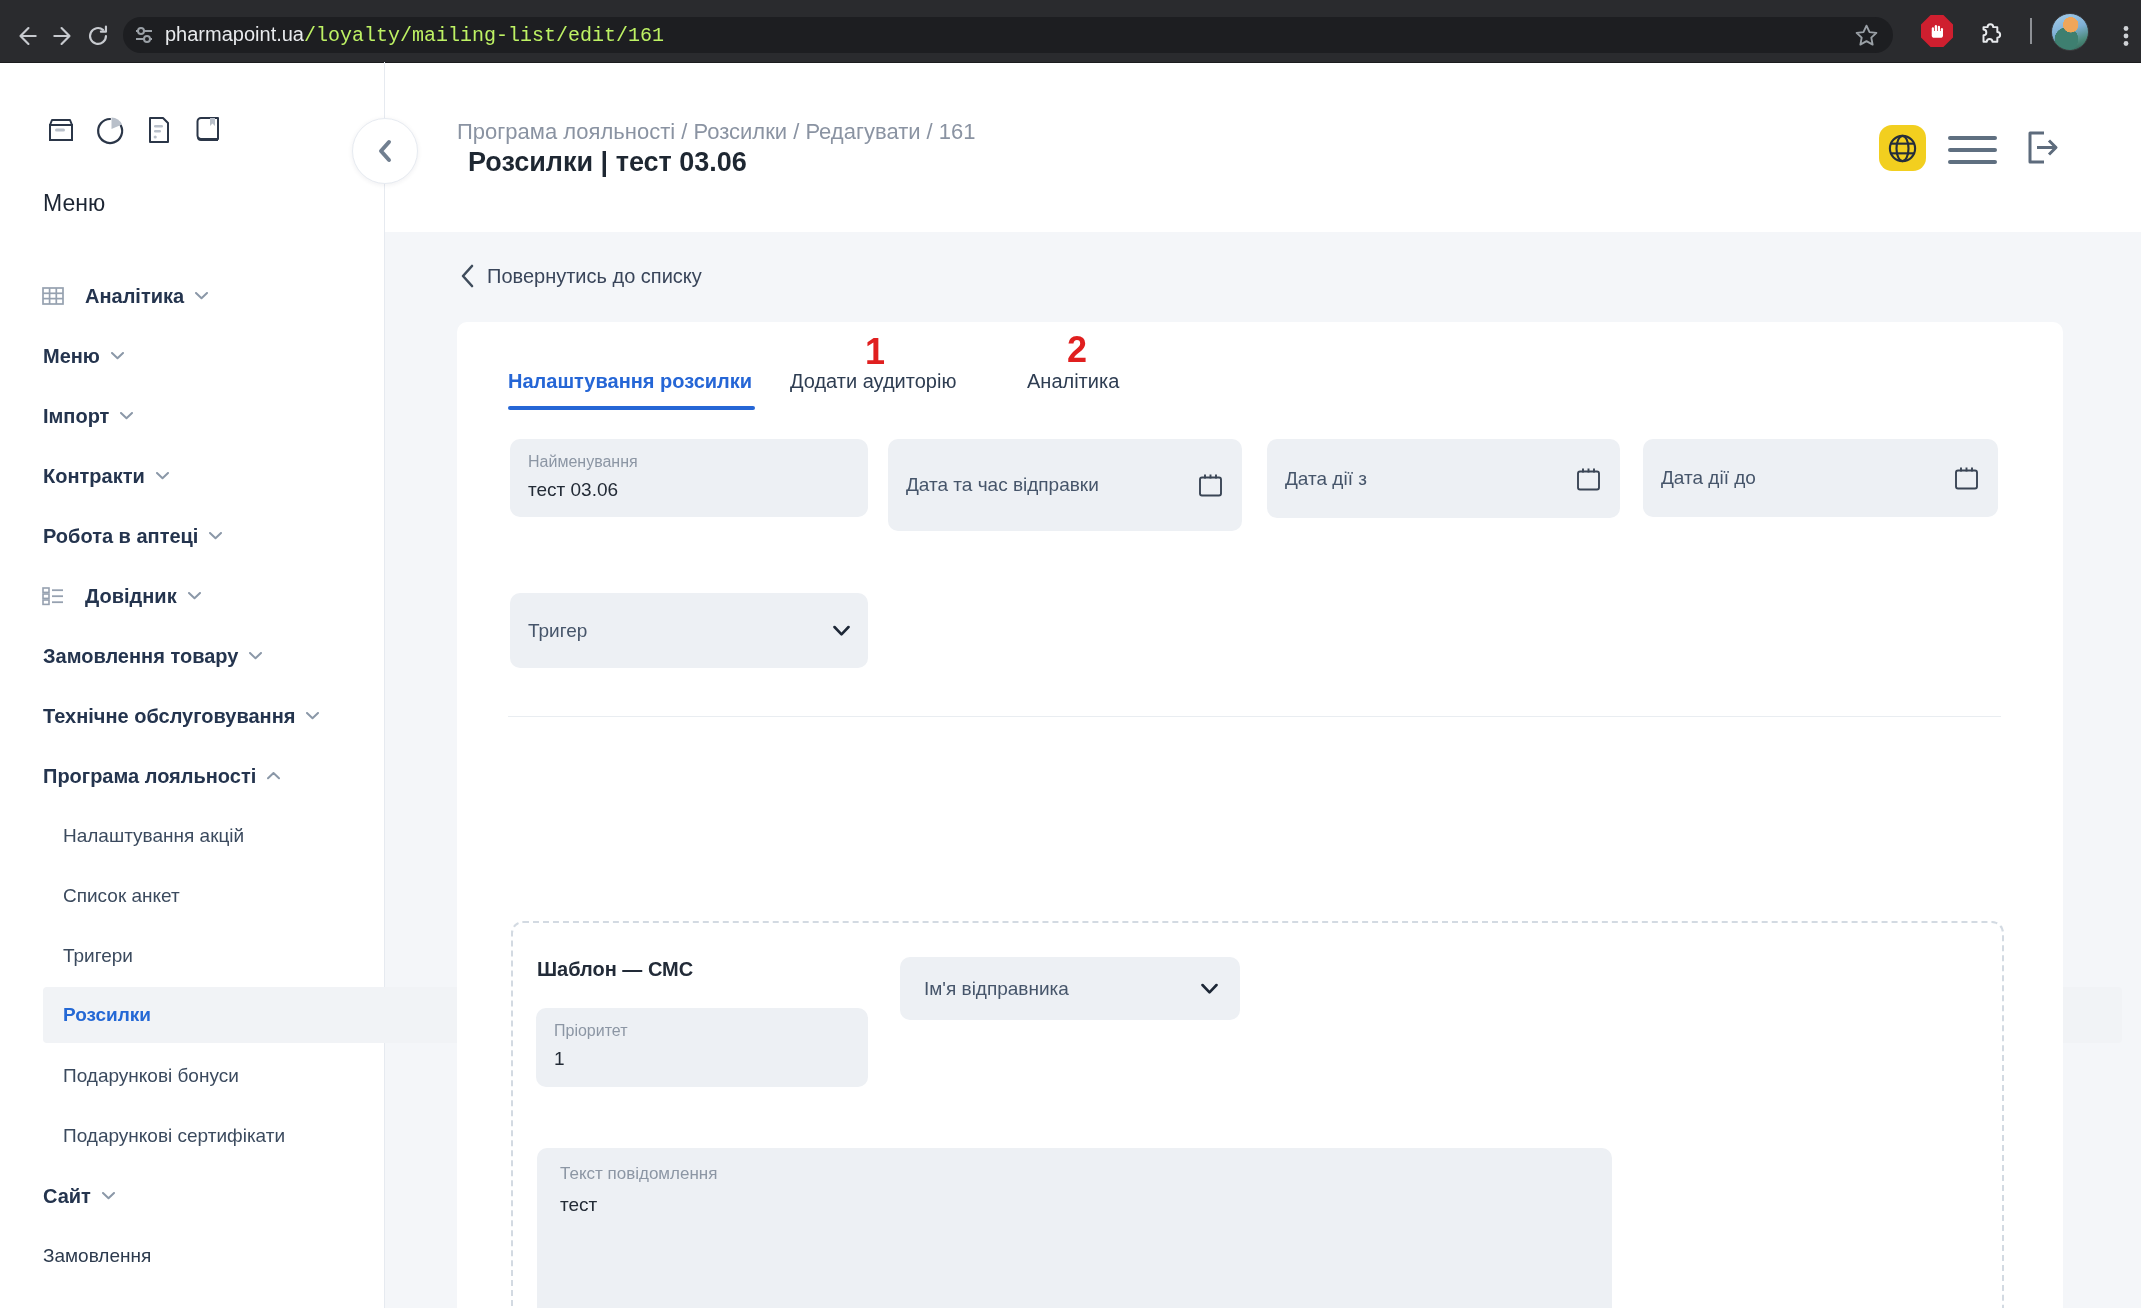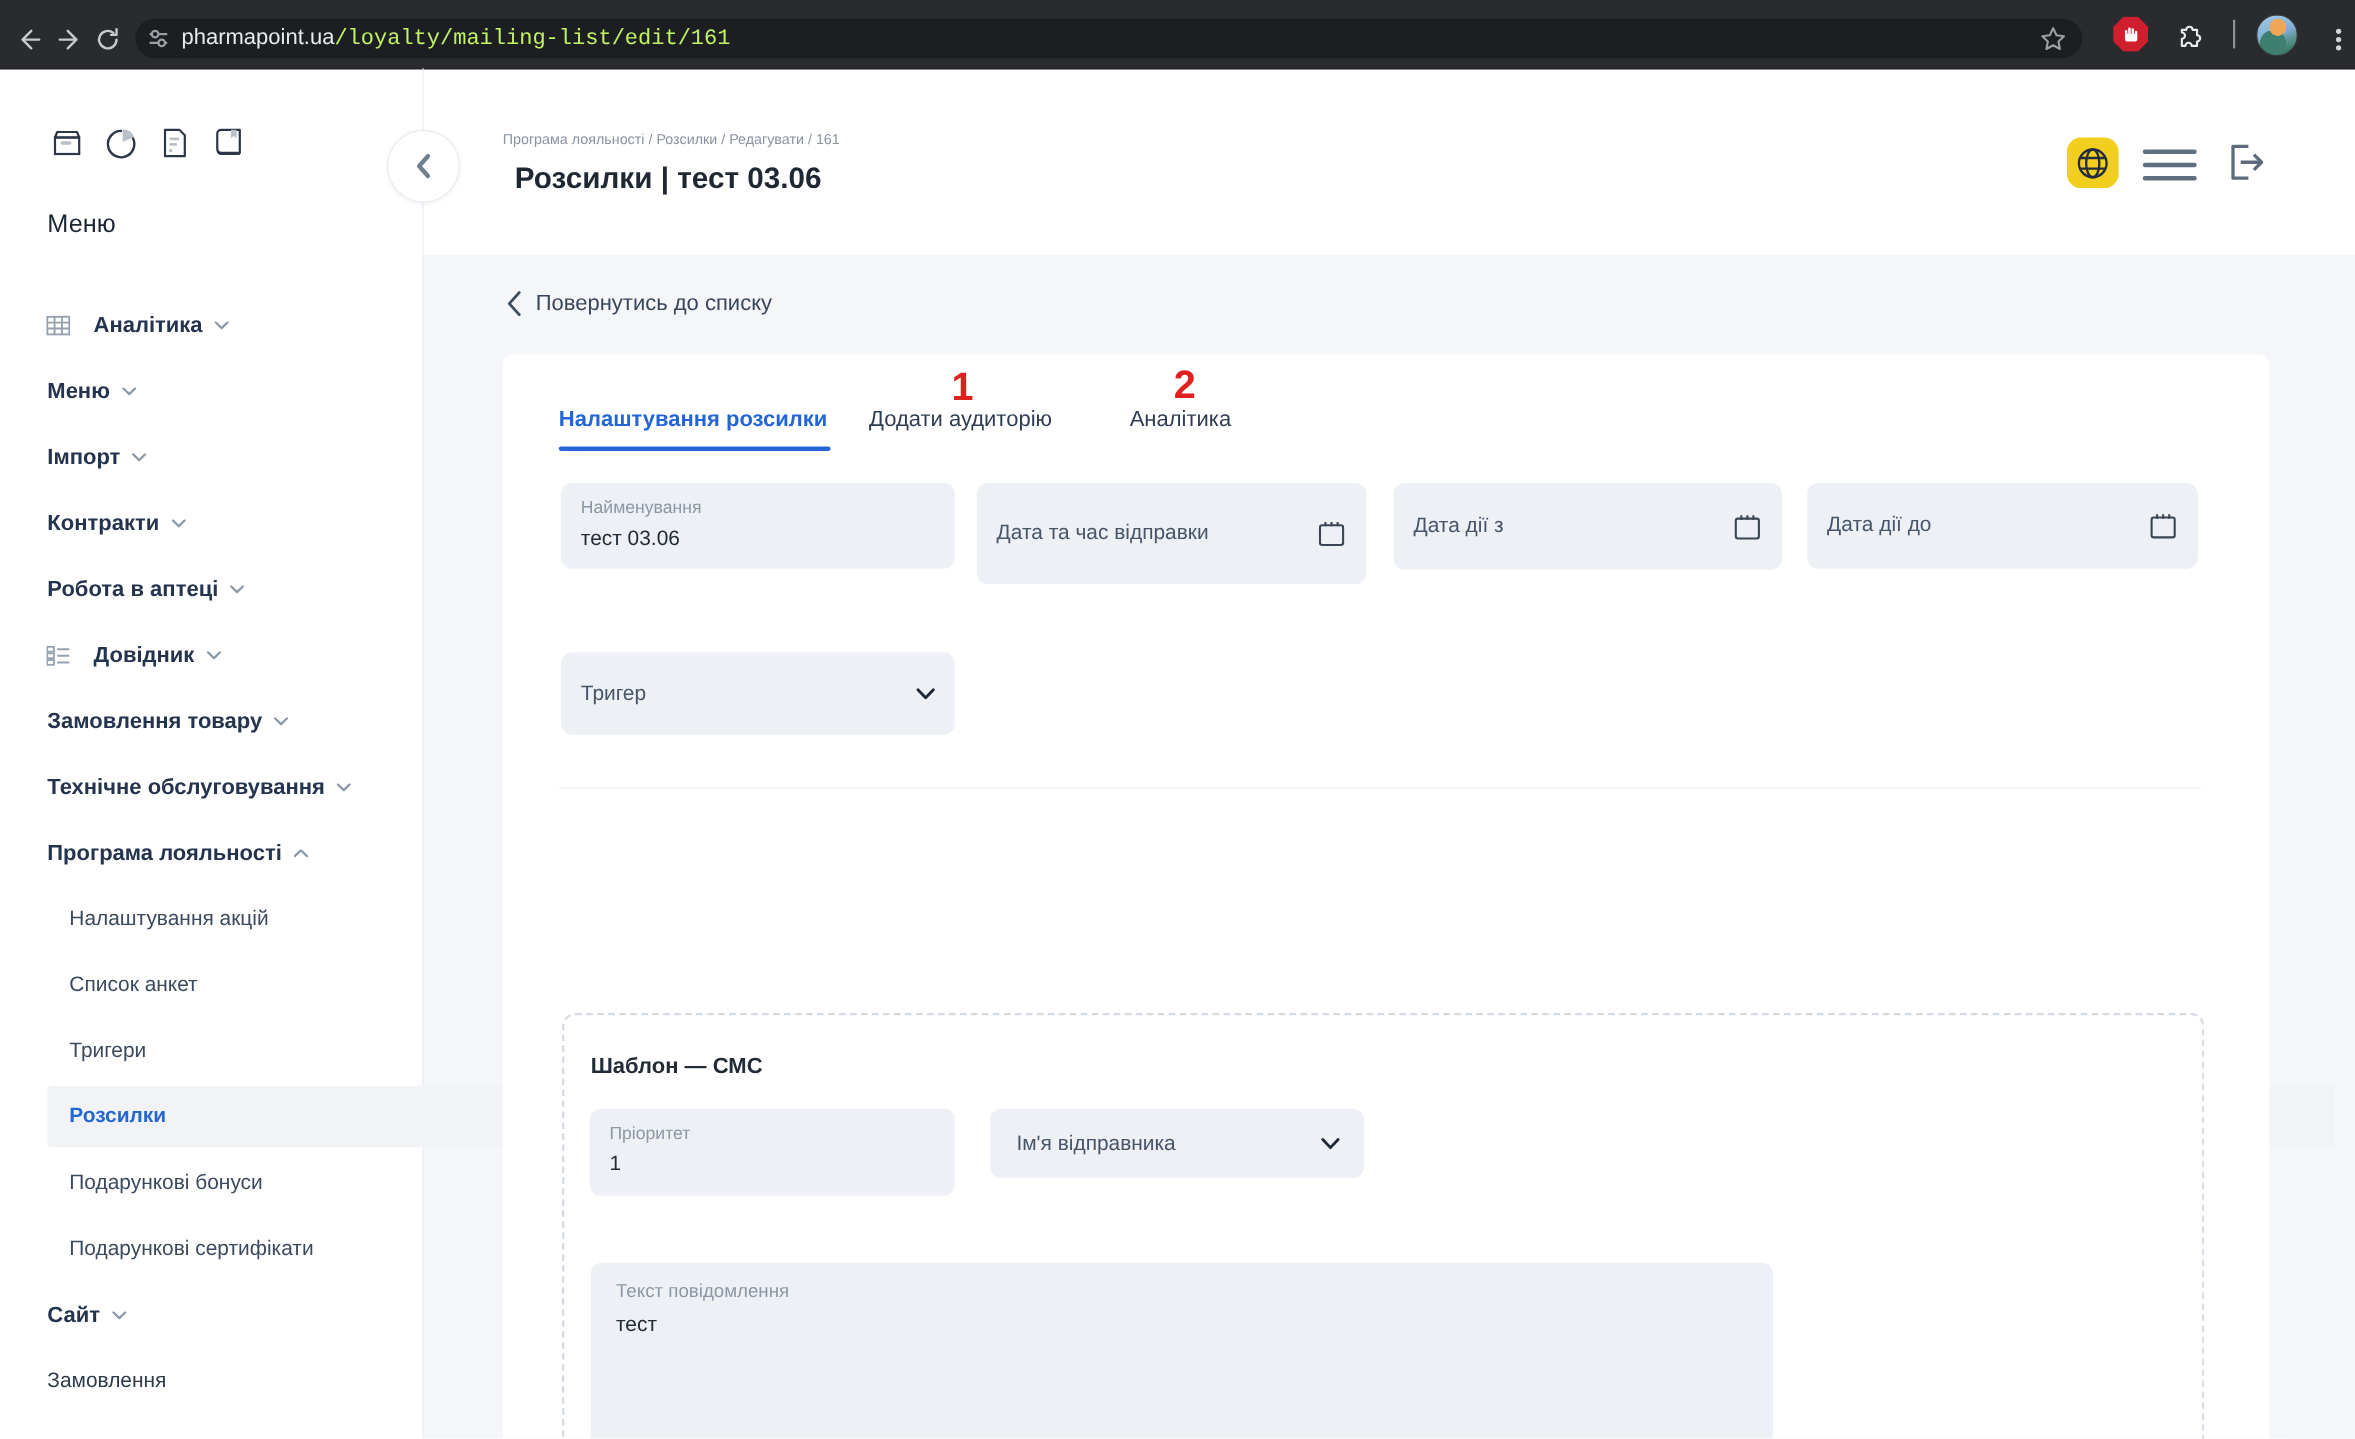--- a/index.html
+++ b/index.html
@@ -35,21 +35,21 @@
   .mi .lbl-plain{font-size:19px;color:#2c3a4d;}
   .pad-parent{padding-left:43px;}
   .pad-icon{padding-left:42px;}
   .pad-sub{padding-left:63px;}
   .mi .mi-ico{width:22px;margin-right:21px;display:inline-flex;}
   .chev{margin-left:11px;display:inline-flex;}
   .mi-active{left:43px;right:19px;top:987px;height:56px;background:#f1f3f6;border-radius:4px;padding-left:20px;}
   .mi-active .lbl-sub{color:#2468d5;font-weight:700;}
 
   
-  .breadcrumb{position:absolute;left:457px;top:119px;font-size:13px;color:#8a93a2;}
+  .breadcrumb{position:absolute;left:457px;top:119px;font-size:22px;color:#8a93a2;}
   .page-title{position:absolute;left:468px;top:147px;font-size:27px;font-weight:700;color:#1e2732;}
   .collapse-btn{position:absolute;left:352px;top:118px;width:64px;height:64px;border-radius:50%;background:#fff;
     border:1px solid #e7ebf1;box-shadow:0 1px 5px rgba(25,35,55,.07);display:flex;align-items:center;justify-content:center;cursor:pointer;}
   .globe-btn{position:absolute;left:1879px;top:125px;width:47px;height:46px;border-radius:13px;background:#f2cf1f;
     display:flex;align-items:center;justify-content:center;cursor:pointer;}
   .burger{position:absolute;left:1948px;top:136px;width:49px;height:28px;cursor:pointer;}
   .burger i{position:absolute;left:0;width:49px;height:4px;border-radius:2px;background:#5f6f80;}
   .logout-btn{position:absolute;left:2016px;top:124px;width:46px;height:46px;cursor:pointer;}
 
   
@@ -388,21 +388,21 @@
   <div class="divider"></div>
 
 
   <div class="dashed-box"></div>
   <div class="section-heading">Шаблон — СМС</div>
 
   <div class="fbox" style="left:536px;top:1008px;width:332px;height:79px">
     <span class="flabel">Пріоритет</span>
     <span class="fvalue">1</span>
   </div>
-  <div class="fbox" style="left:900px;top:1008px;width:340px;height:63px">
+  <div class="fbox" style="left:900px;top:957px;width:340px;height:63px">
     <span class="fph" style="left:24px">Ім'я відправника</span>
     <span class="ficon" style="right:22px">
         <svg width="17" height="11" viewBox="0 0 17 11" fill="none">
           <polyline points="1.5,1.5 8.5,8.8 15.5,1.5" stroke="#1d2736" stroke-width="2.6" stroke-linecap="round" stroke-linejoin="round"></polyline>
         </svg>
       </span>
   </div>
 
   <div class="fbox" style="left:537px;top:1148px;width:1075px;height:161px;border-radius:10px 10px 0 0">
     <span class="msg-label">Текст повідомлення</span>

